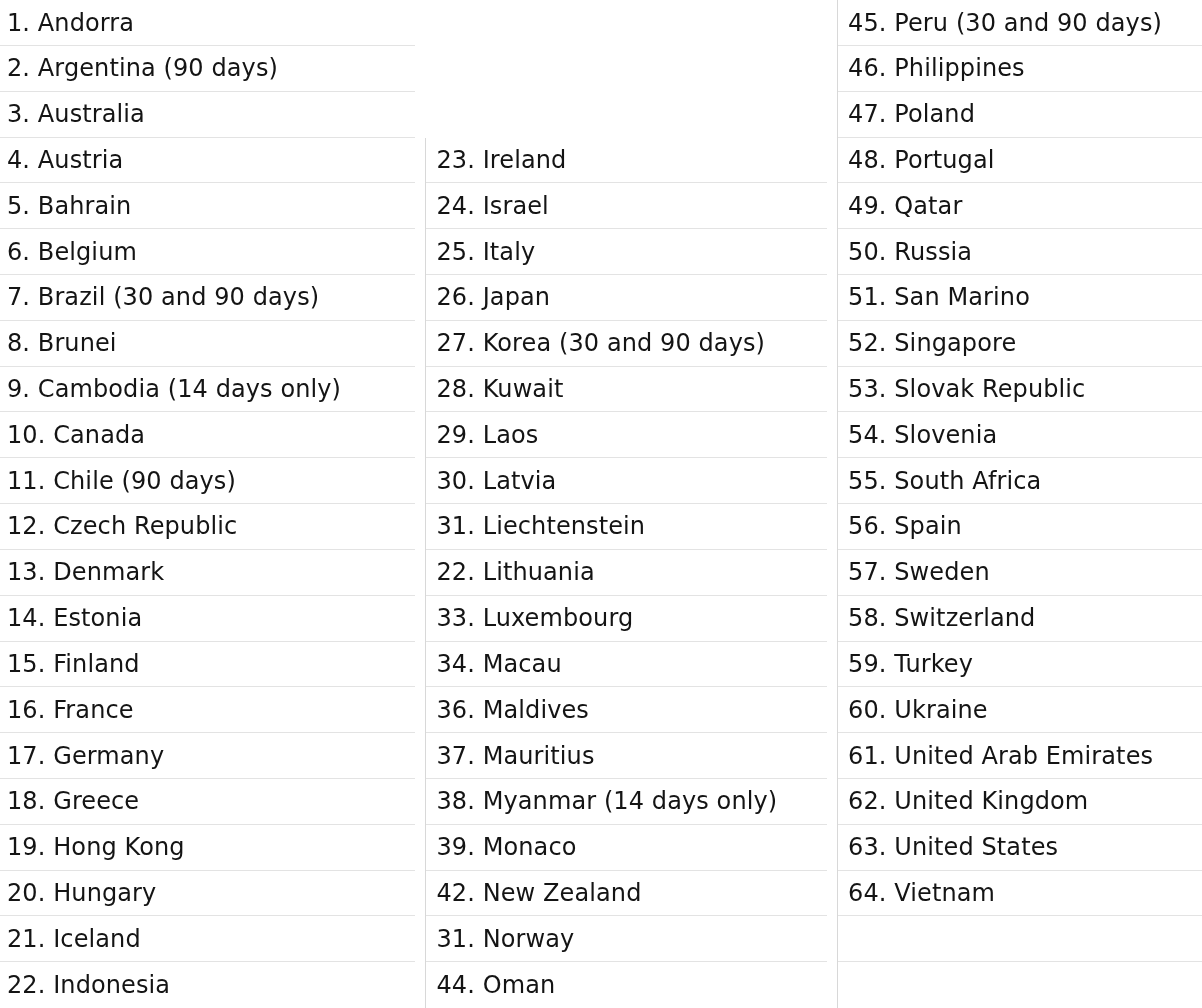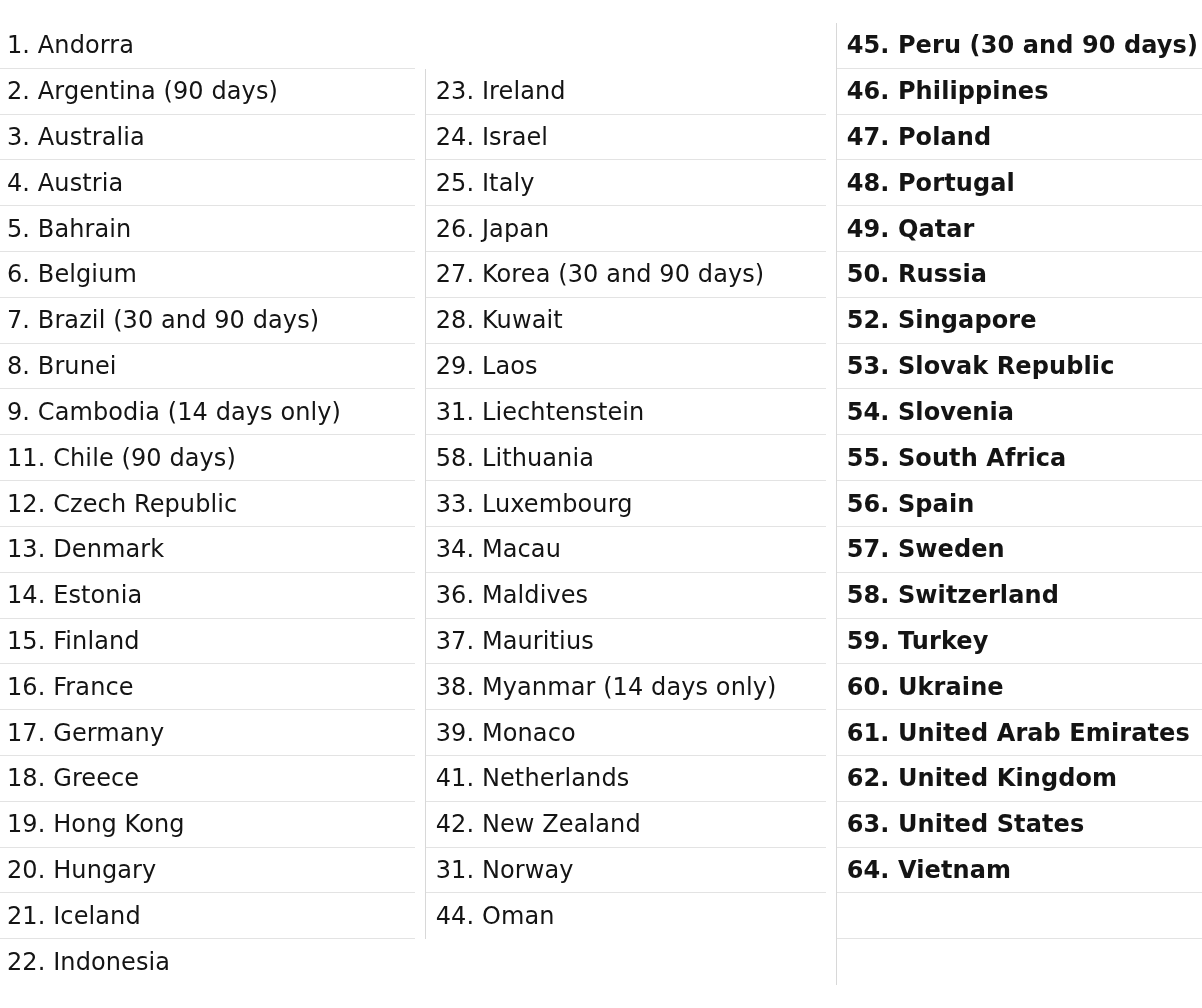--- a/index.html
+++ b/index.html
@@ -14,33 +14,33 @@
     font-family: "DejaVu Sans", "Liberation Sans", sans-serif;
     color: #141414;
     -webkit-font-smoothing: antialiased;
   }
 
   #country-table {
     width: 1202px;
     height: 1008px;
     display: flex;
     flex-direction: row;
-    align-items: center;
+    align-items: flex-end;
     box-sizing: border-box;
   }
 
   .column {
     display: flex;
     flex-direction: column;
     box-sizing: border-box;
   }
 
   .col-1 { width: 419px; }
   .col-2 { width: 405px; margin-left: 10px; border-left: 1px solid #d8d8d8; }
-  .col-3 { width: 368px; margin-left: 10px; border-left: 1px solid #d8d8d8; font-weight: bold; }
+  .col-3 { width: 368px; margin-left: 10px; border-left: 1px solid #d8d8d8; }
 
   .cell {
     height: 45.82px;
     min-height: 45.82px;
     box-sizing: border-box;
     display: flex;
     align-items: center;
     border-bottom: 1px solid #e3e3e3;
     padding-left: 7px;
     padding-right: 4px;
@@ -65,20 +65,21 @@
   <div class="column col-1">
     <div class="cell">1. Andorra</div>
     <div class="cell">2. Argentina (90 days)</div>
     <div class="cell">3. Australia</div>
     <div class="cell">4. Austria</div>
     <div class="cell">5. Bahrain</div>
     <div class="cell">6. Belgium</div>
     <div class="cell">7. Brazil (30 and 90 days)</div>
     <div class="cell">8. Brunei</div>
     <div class="cell">9. Cambodia (14 days only)</div>
+    <div class="cell">10. Canada</div>
     <div class="cell">11. Chile (90 days)</div>
     <div class="cell">12. Czech Republic</div>
     <div class="cell">13. Denmark</div>
     <div class="cell">14. Estonia</div>
     <div class="cell">15. Finland</div>
     <div class="cell">16. France</div>
     <div class="cell">17. Germany</div>
     <div class="cell">18. Greece</div>
     <div class="cell">19. Hong Kong</div>
     <div class="cell">20. Hungary</div>
@@ -87,41 +88,42 @@
   </div>
 
   <div class="column col-2">
     <div class="cell">23. Ireland</div>
     <div class="cell">24. Israel</div>
     <div class="cell">25. Italy</div>
     <div class="cell">26. Japan</div>
     <div class="cell">27. Korea (30 and 90 days)</div>
     <div class="cell">28. Kuwait</div>
     <div class="cell">29. Laos</div>
+    <div class="cell">30. Latvia</div>
     <div class="cell">31. Liechtenstein</div>
-    <div class="cell">58. Lithuania</div>
+    <div class="cell">22. Lithuania</div>
     <div class="cell">33. Luxembourg</div>
     <div class="cell">34. Macau</div>
     <div class="cell">36. Maldives</div>
     <div class="cell">37. Mauritius</div>
     <div class="cell">38. Myanmar (14 days only)</div>
     <div class="cell">39. Monaco</div>
-    <div class="cell">41. Netherlands</div>
     <div class="cell">42. New Zealand</div>
     <div class="cell">31. Norway</div>
     <div class="cell">44. Oman</div>
   </div>
 
   <div class="column col-3">
     <div class="cell">45. Peru (30 and 90 days)</div>
     <div class="cell">46. Philippines</div>
     <div class="cell">47. Poland</div>
     <div class="cell">48. Portugal</div>
     <div class="cell">49. Qatar</div>
     <div class="cell">50. Russia</div>
+    <div class="cell">51. San Marino</div>
     <div class="cell">52. Singapore</div>
     <div class="cell">53. Slovak Republic</div>
     <div class="cell">54. Slovenia</div>
     <div class="cell">55. South Africa</div>
     <div class="cell">56. Spain</div>
     <div class="cell">57. Sweden</div>
     <div class="cell">58. Switzerland</div>
     <div class="cell">59. Turkey</div>
     <div class="cell">60. Ukraine</div>
     <div class="cell">61. United Arab Emirates</div>

